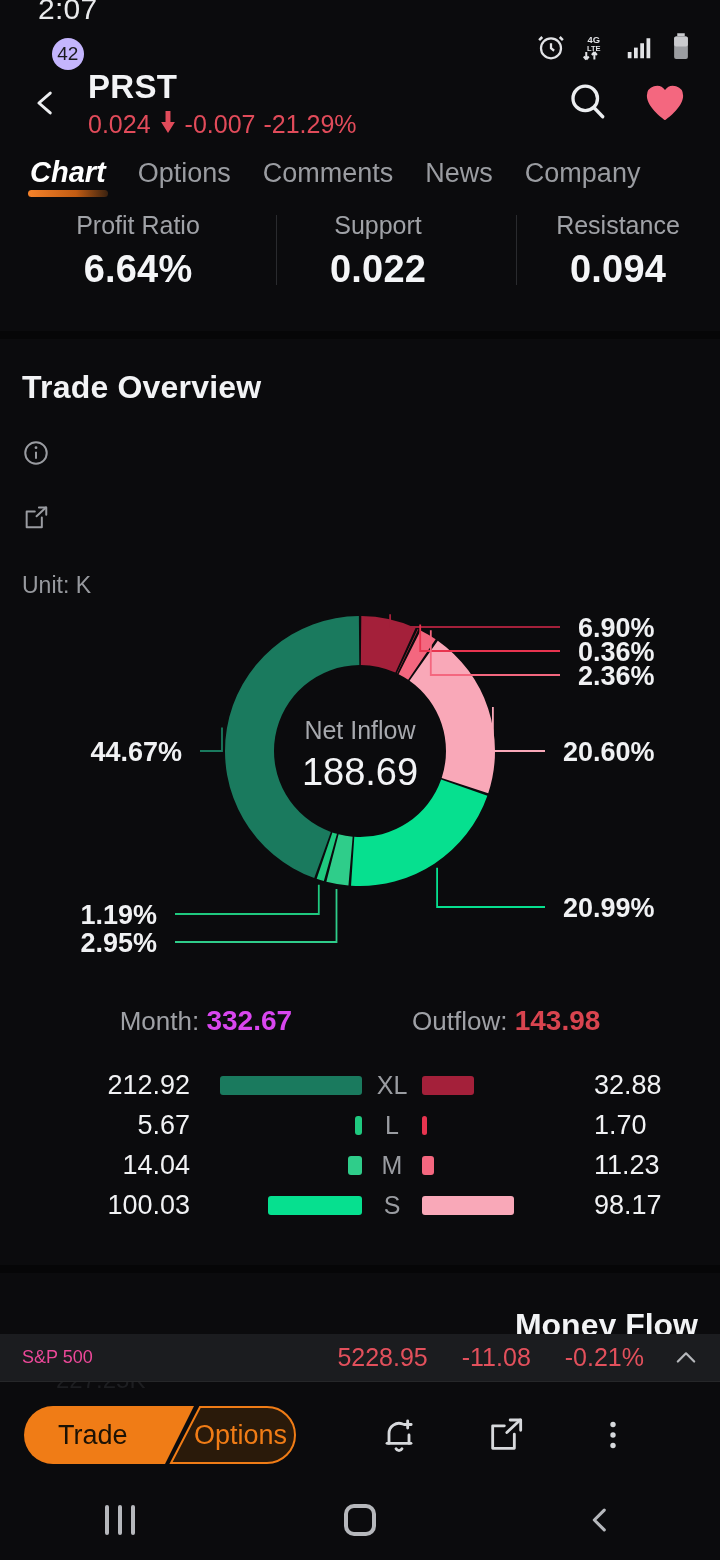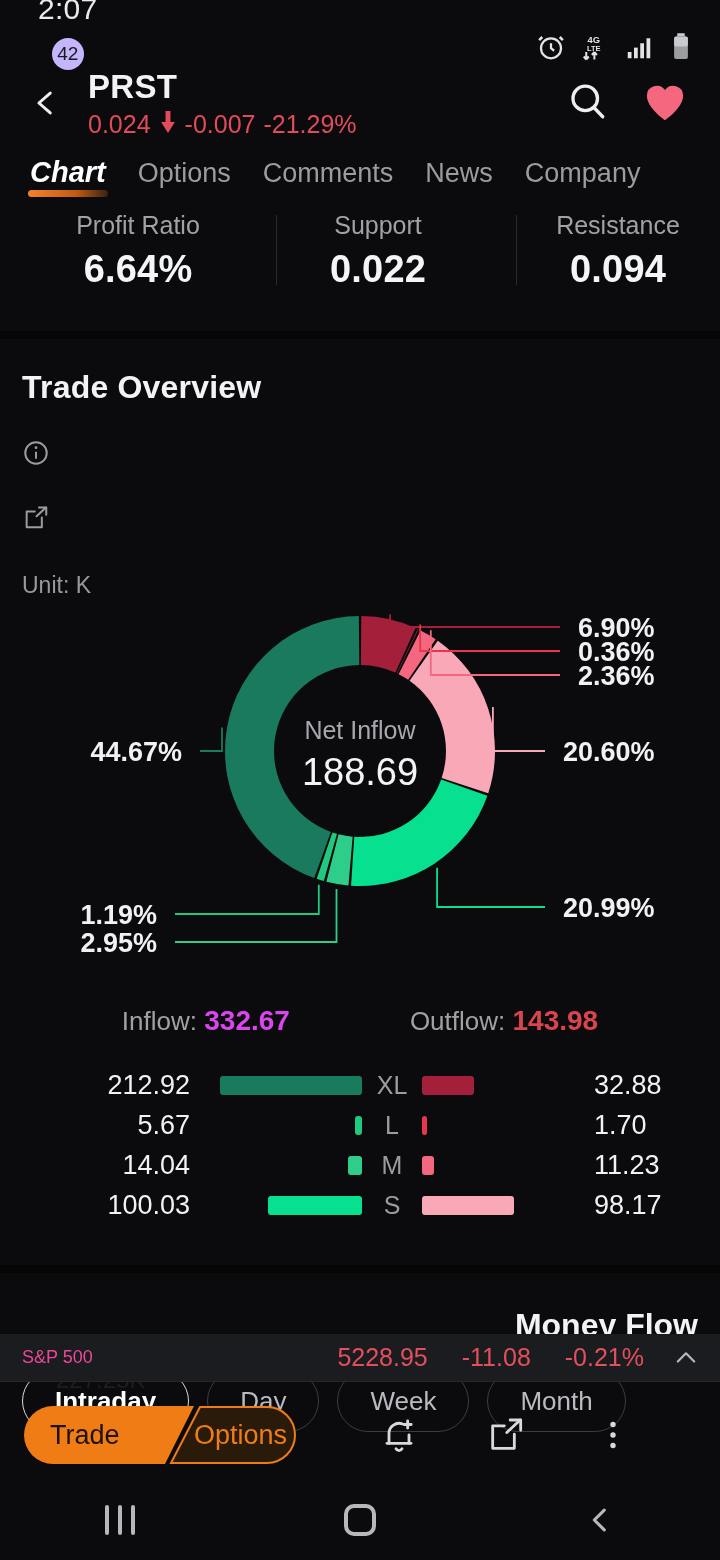--- a/index.html
+++ b/index.html
@@ -114,21 +114,21 @@
   
   .actionbar {
     position: absolute; left: 0; right: 0; top: 1390px; height: 90px;
     display: flex; align-items: center; padding: 0 24px;
   }
   .trade-pill { position: relative; width: 272px; height: 58px; }
   .tp-label {
     position: absolute; top: 0; height: 58px; display: flex;
     align-items: center; font-size: 27px;
   }
-  .tp-trade { left: 26px; color: #1c1205; font-weight: normal; }
+  .tp-trade { left: 34px; color: #1c1205; font-weight: normal; }
   .tp-options { left: 170px; color: #f07c16; }
   .ab-icons { flex: 1; display: flex; align-items: center; justify-content: space-around; padding: 0 30px 0 50px; }
   .ab-icon { width: 64px; height: 64px; display: flex; align-items: center; justify-content: center; }
 
   
   .navbar {
     position: absolute; left: 0; right: 0; bottom: 0; height: 80px;
     display: flex; align-items: center; justify-content: space-around;
   }
   .nav-btn { width: 110px; height: 70px; display: flex; align-items: center; justify-content: center; }
@@ -292,21 +292,21 @@
           <text x="157" y="325" text-anchor="end" fill="#f0f1f3" font-size="27" font-weight="bold" font-family="Liberation Sans">1.19%</text>
           <text x="182" y="162" text-anchor="end" fill="#f0f1f3" font-size="27" font-weight="bold" font-family="Liberation Sans">44.67%</text>
         </g>
       <text id="center-cap" class="center-cap" x="360" y="140" text-anchor="middle" fill="#a7a9ae" font-size="25" font-family="Liberation Sans">Net Inflow</text>
       <text id="center-val" x="360" y="186" text-anchor="middle" fill="#f3f4f6" font-size="38" font-family="Liberation Sans">188.69</text>
     </svg>
   </div>
 
   <div class="flowline">
     <div class="flow in">
-      <span>Inflow:</span>
+      <span>Month:</span>
       <b>332.67</b>
     </div>
     <div class="flow out">
       <span>Outflow:</span>
       <b>143.98</b>
     </div>
   </div>
 
   <div class="bars" id="bar-rows">
       <div class="bar-row">
@@ -353,26 +353,20 @@
         </div>
         <div class="br-val">98.17</div>
       </div>
     </div>
 </div>
 
 <div class="divider"></div>
 
 <div class="mf">
   <div class="mf-title">Money Flow</div>
-  <div class="chips">
-    <div class="chip active">Intraday</div>
-    <div class="chip">Day</div>
-    <div class="chip">Week</div>
-    <div class="chip">Month</div>
-  </div>
 </div>
 
 <div class="ghost">227.25K</div>
 
 <div class="indexbar">
   <span class="ix-name">S&amp;P 500</span>
   <span class="ix-num">5228.95</span>
   <span class="ix-num">-11.08</span>
   <span class="ix-num">-0.21%</span>
   <span class="ix-caret">

